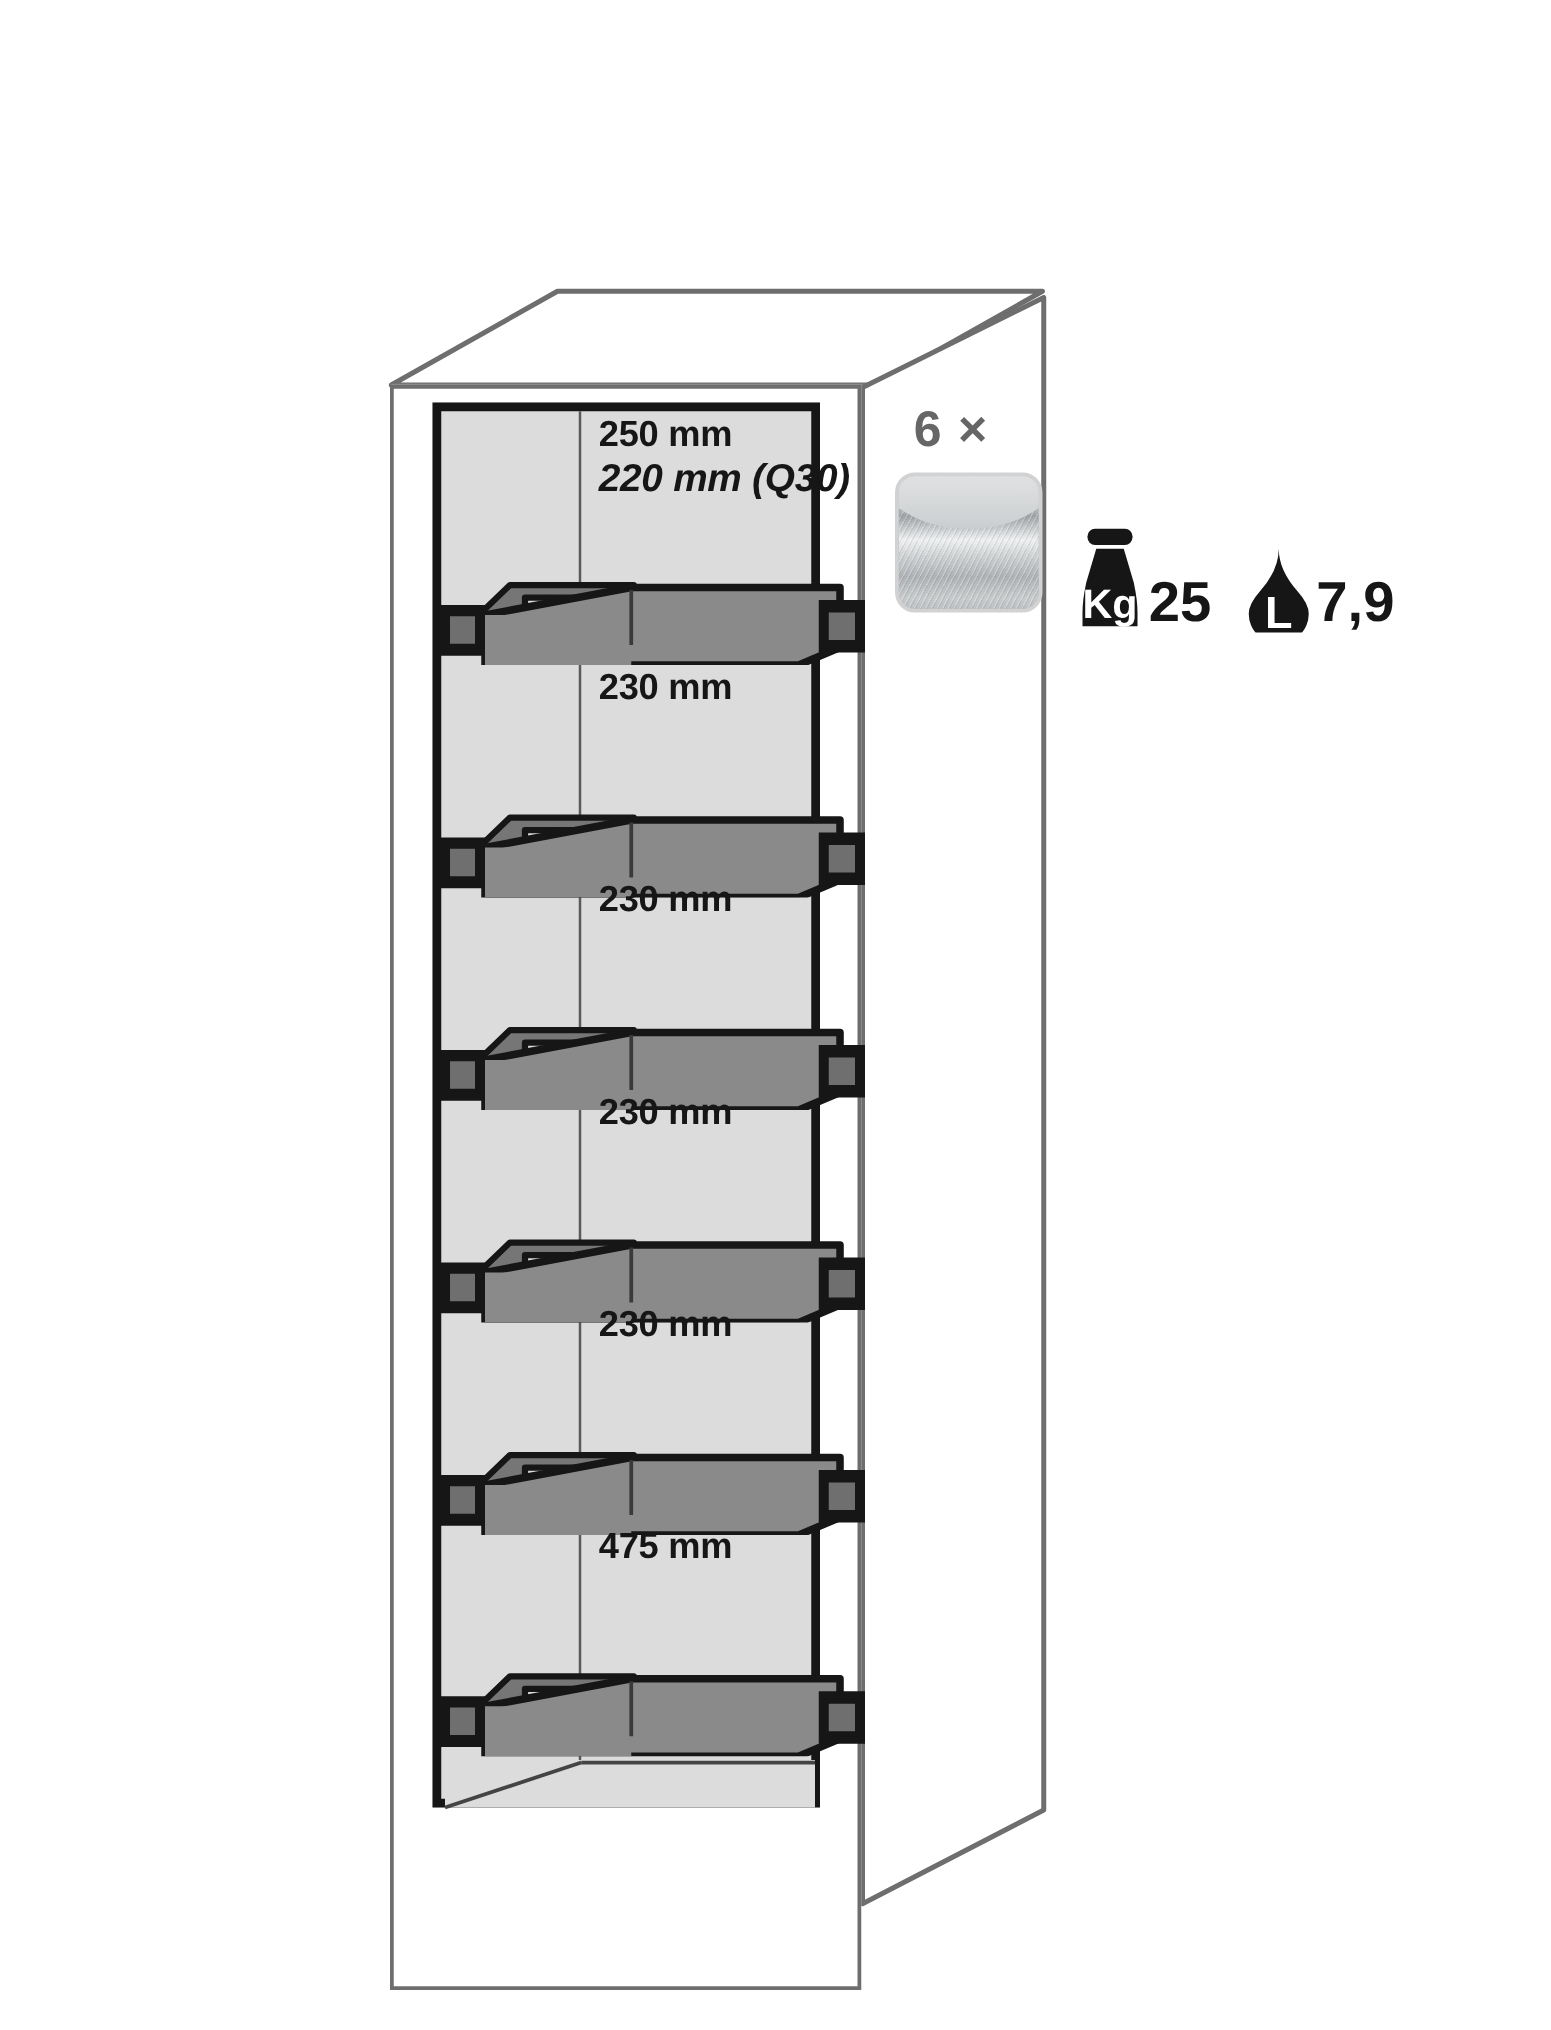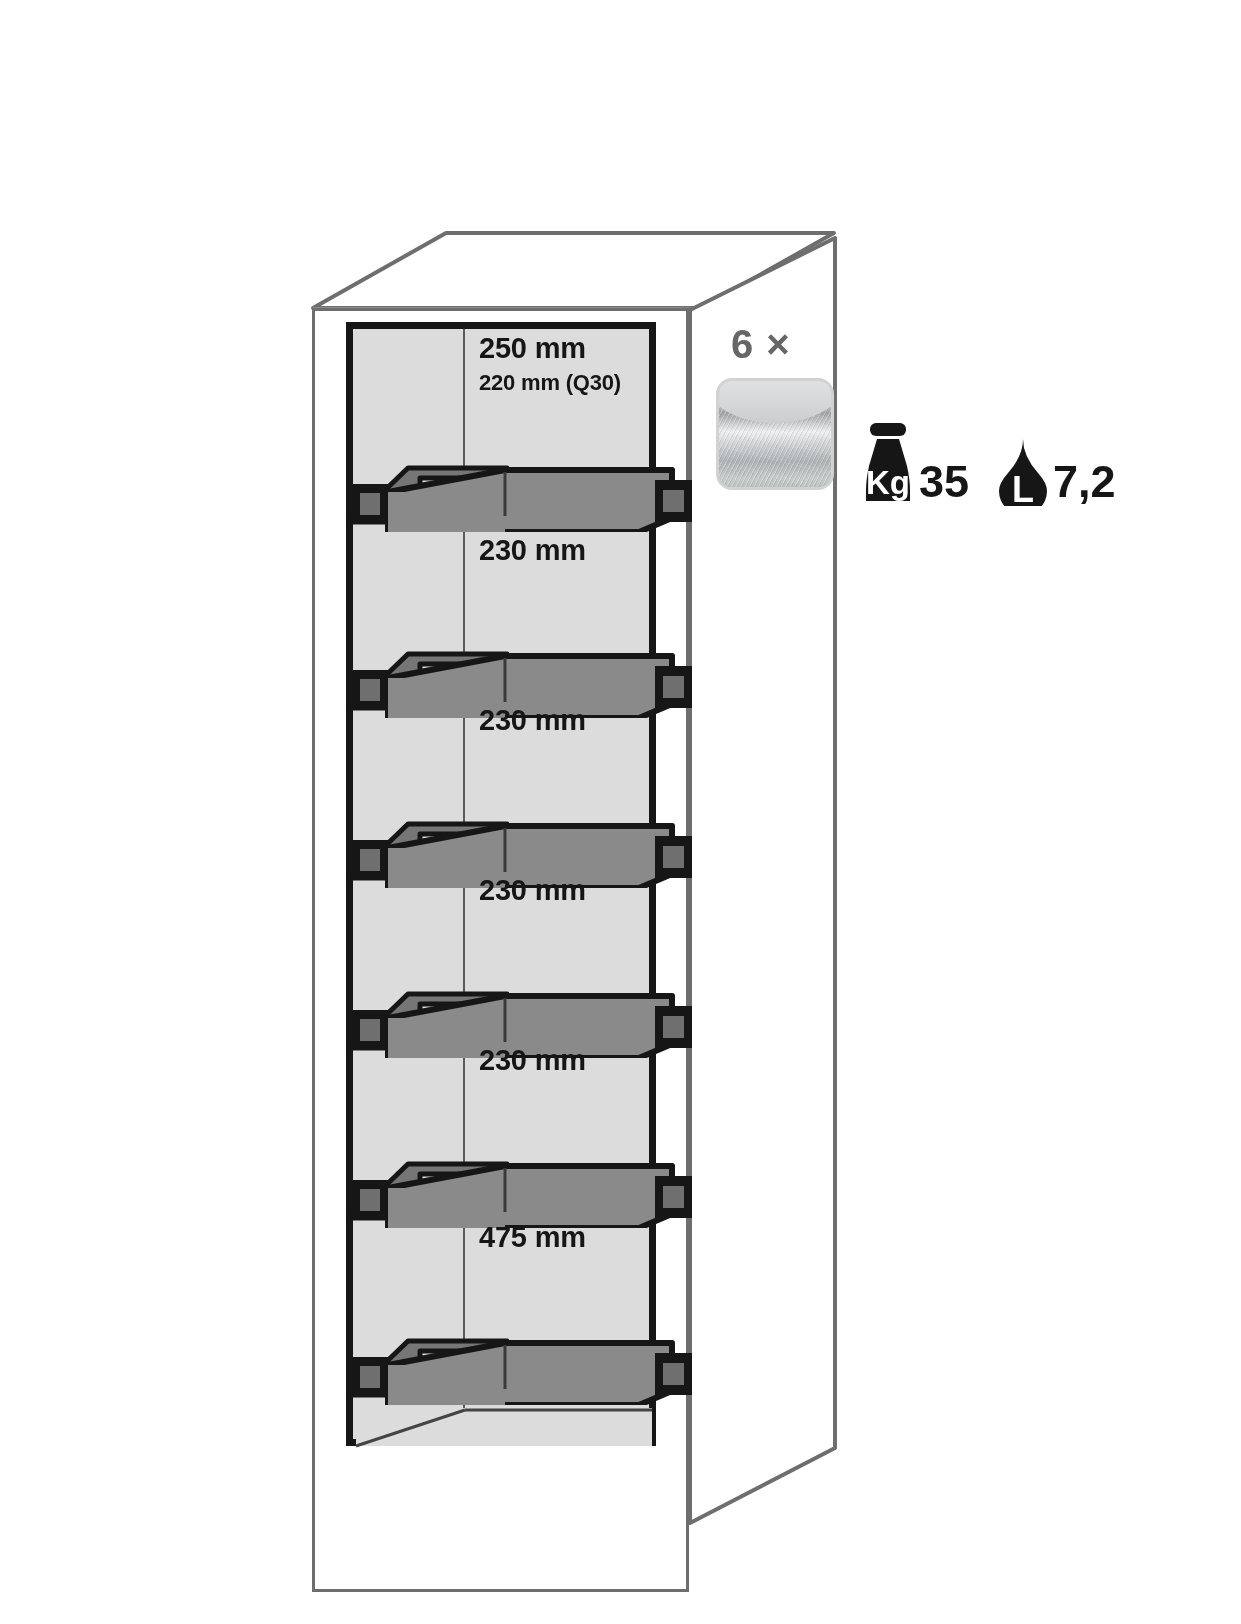--- a/index.html
+++ b/index.html
@@ -38,21 +38,21 @@
   
   .row{position:absolute;left:0;width:1241px;}
   .row-label{
     position:absolute;
     font-weight:bold;
     color:#161616;
     letter-spacing:-0.2px;
     white-space:nowrap;
   }
   .lbl-main{font-size:29px;line-height:30px;}
-  .lbl-sub{font-size:22px;line-height:30px;}
+  .lbl-sub{font-size:31px;line-height:30px;font-style:italic;}
 
   
   .qty{
     position:absolute;left:731px;top:322px;
     font-size:40px;font-weight:bold;color:#666666;
     letter-spacing:1px;
   }
   .swatch{
     position:absolute;left:716px;top:378px;width:118px;height:112px;
     border-radius:16px;
@@ -198,21 +198,21 @@
     <div class="sw-base"></div>
     <div class="sw-grain"></div>
     <div class="sw-gloss"></div>
   </div>
 
   <svg class="kg-icon" viewBox="0 0 62 80">
     <rect x="13" y="1" width="36" height="13" rx="6" fill="#161616"></rect>
     <path d="M20 17 L42 17 L50 44 Q53 58 53 68 L53 79 L9 79 L9 68 Q9 58 12 44 Z" fill="#161616"></path>
     <text x="31" y="72" font-family="Liberation Sans, sans-serif" font-size="33" font-weight="bold" fill="#ffffff" text-anchor="middle">Kg</text>
   </svg>
-  <div class="kg-num">35</div>
+  <div class="kg-num">25</div>
 
   <svg class="l-icon" viewBox="0 0 58 68">
     <path d="M29 1 Q29 18 44 35 Q53 45 53 53 A24 24 0 0 1 5 53 Q5 45 14 35 Q29 18 29 1 Z" fill="#161616"></path>
     <text x="29" y="64" font-family="Liberation Sans, sans-serif" font-size="36" font-weight="bold" fill="#ffffff" text-anchor="middle">L</text>
   </svg>
-  <div class="l-num">7,2</div>
+  <div class="l-num">7,9</div>
 
 </div>
 
 </body></html>

